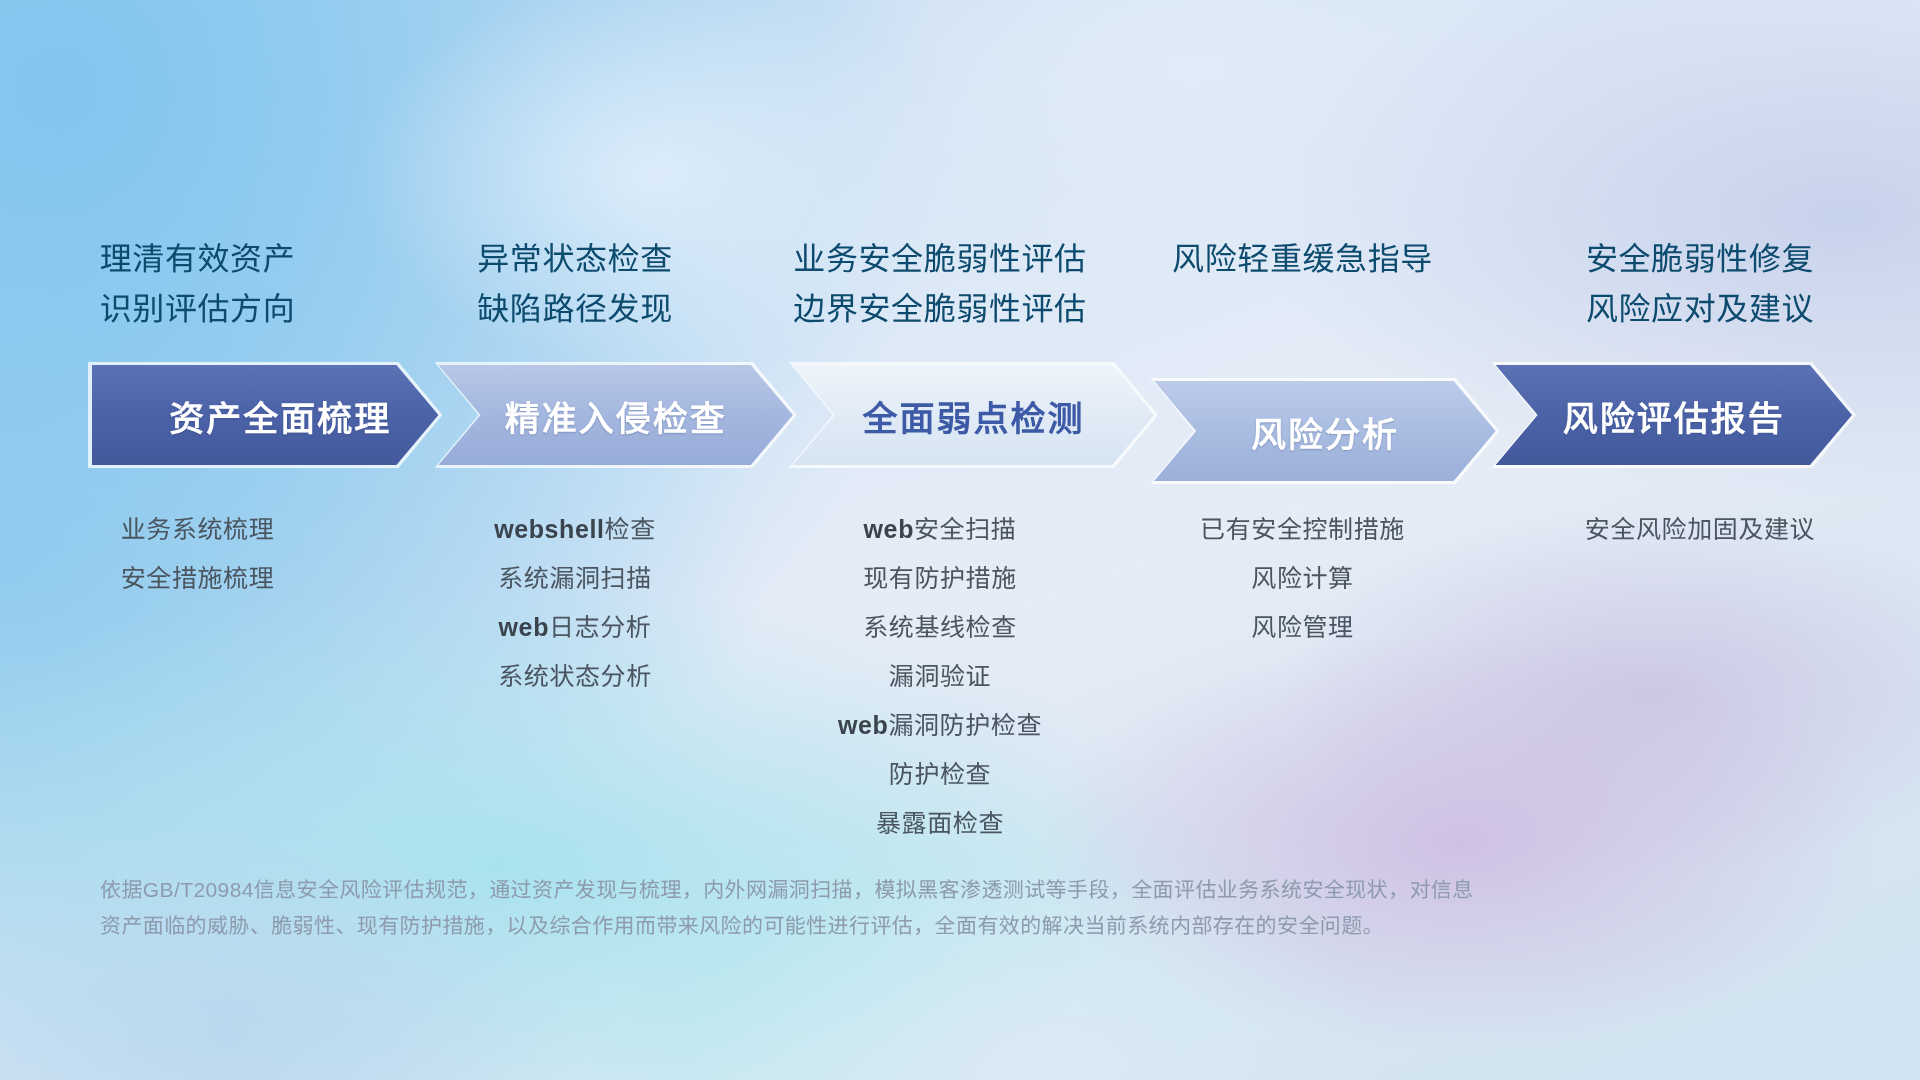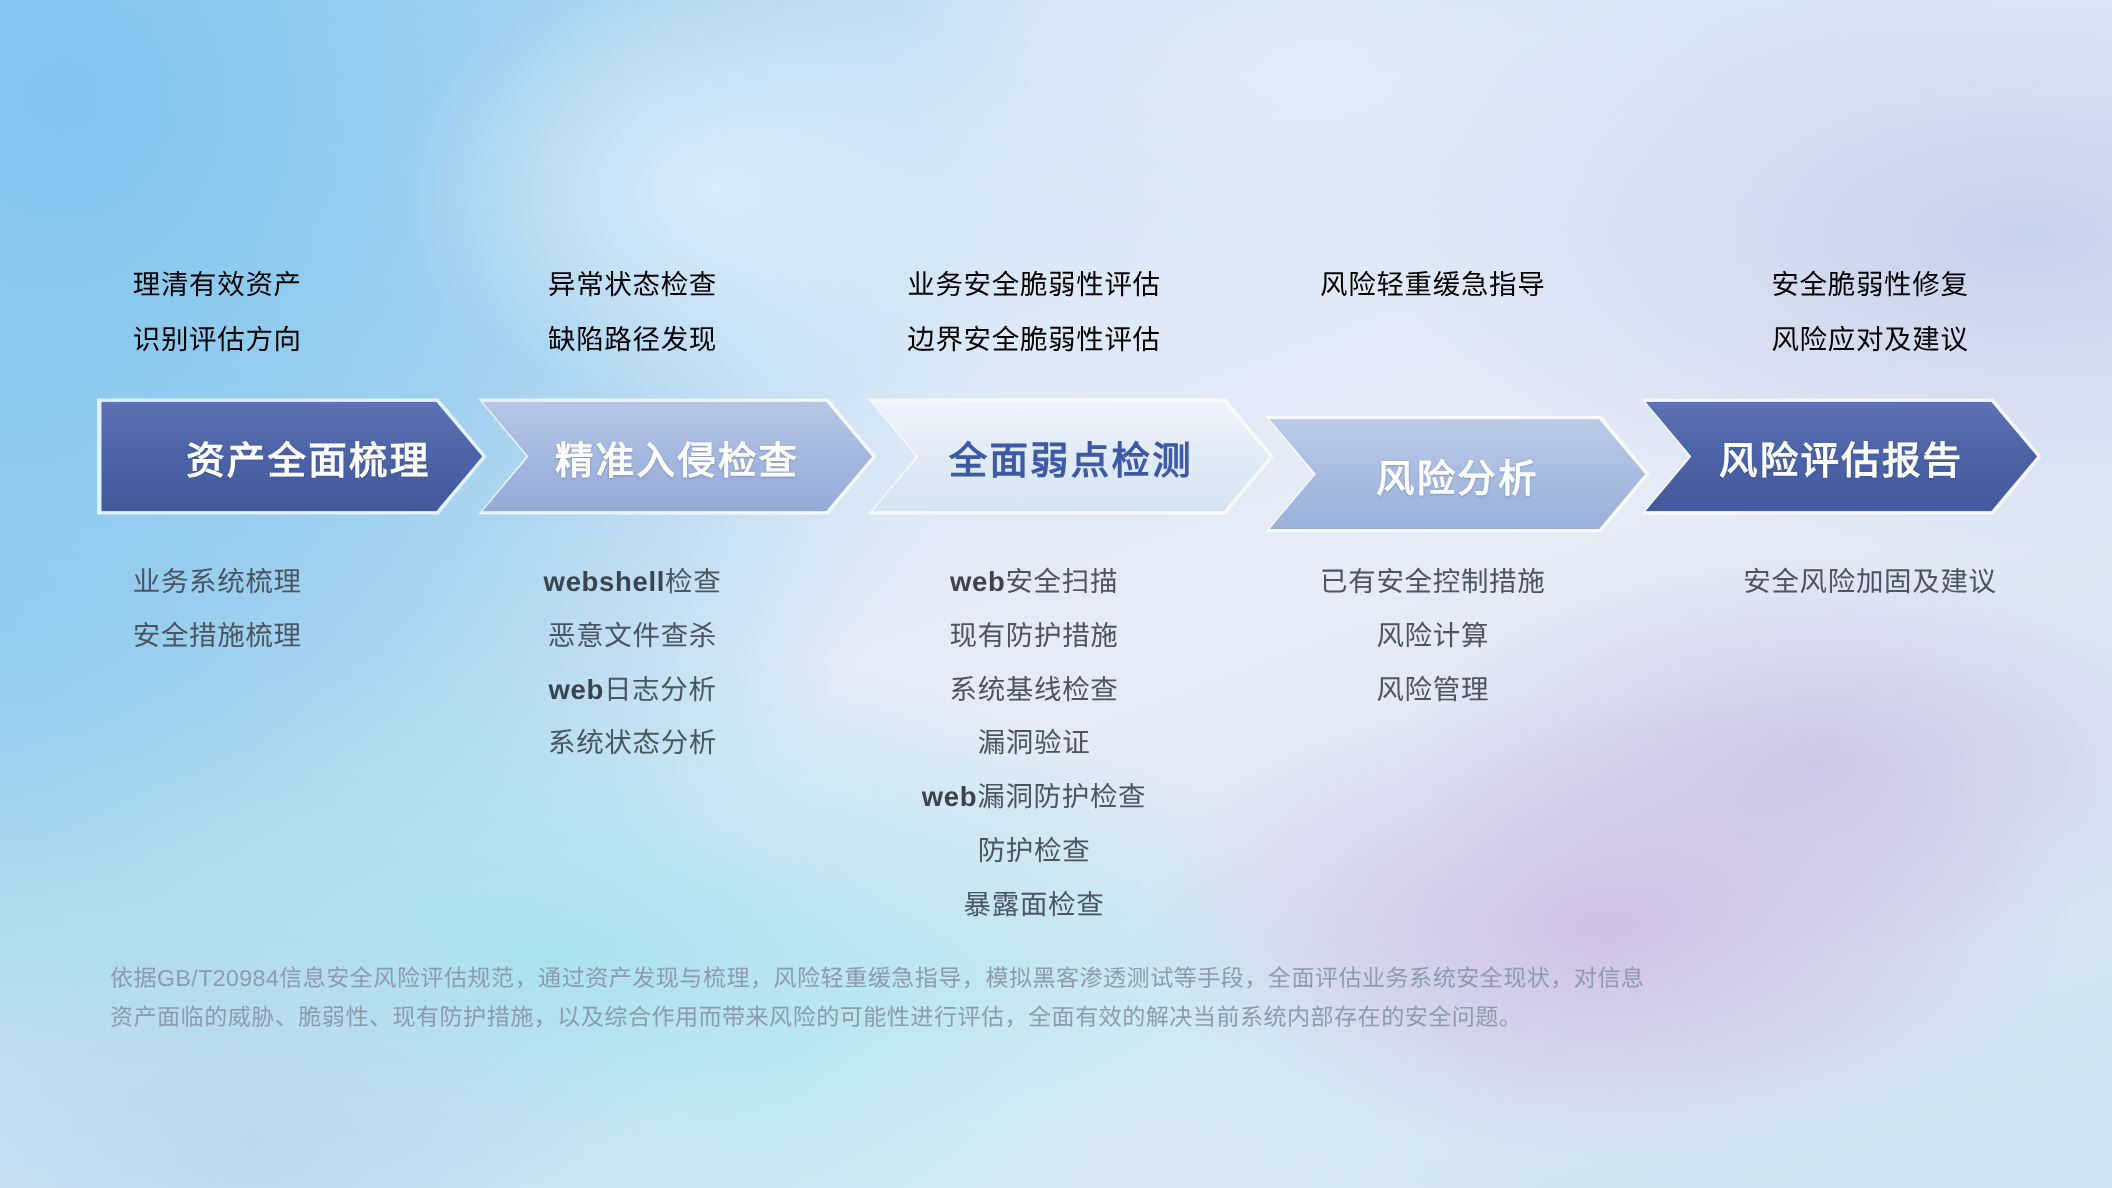--- a/index.html
+++ b/index.html
@@ -50,21 +50,21 @@
   .c1{width:395px;}
   .c2{width:360px;}
   .c3{width:370px;}
   .c4{width:355px;}
   .c5{width:440px;}
 
   
   #topRow{top:234px;}
   .topLines{padding:0 6px;}
   .topLine{
-    font-size:25px;color:#000000;line-height:50px;letter-spacing:.6px;
+    font-size:32px;color:#0c4a6e;line-height:50px;letter-spacing:.6px;
     white-space:nowrap;
   }
 
   
   #band{position:absolute;top:365px;left:92px;width:1760px;height:100px;display:flex;}
   .arrowWrap{position:relative;height:100px;}
   .arrowWrap.a1{width:350px;}
   .arrowWrap.a2{width:358px;}
   .arrowWrap.a3{width:365px;}
   .arrowWrap.a4{width:345px;margin-top:16px;}
@@ -213,21 +213,21 @@
         </div>
       </div>
     </div>
 
     <div class="col c2">
       <div class="botLines">
         <div class="botLine">
           <span class="en">webshell</span><span>检查</span>
         </div>
         <div class="botLine">
-          <span class="en"></span><span>恶意文件查杀</span>
+          <span class="en"></span><span>系统漏洞扫描</span>
         </div>
         <div class="botLine">
           <span class="en">web</span><span>日志分析</span>
         </div>
         <div class="botLine">
           <span class="en"></span><span>系统状态分析</span>
         </div>
       </div>
     </div>
 
@@ -275,17 +275,17 @@
       <div class="botLines">
         <div class="botLine">
           <span class="en"></span><span>安全风险加固及建议</span>
         </div>
       </div>
     </div>
 
   </div>
 
   <div id="footnote">
-    <p>依据GB/T20984信息安全风险评估规范，通过资产发现与梳理，风险轻重缓急指导，模拟黑客渗透测试等手段，全面评估业务系统安全现状，对信息</p>
+    <p>依据GB/T20984信息安全风险评估规范，通过资产发现与梳理，内外网漏洞扫描，模拟黑客渗透测试等手段，全面评估业务系统安全现状，对信息</p>
     <p>资产面临的威胁、脆弱性、现有防护措施，以及综合作用而带来风险的可能性进行评估，全面有效的解决当前系统内部存在的安全问题。</p>
   </div>
 
 </div>
 
 </body></html>

